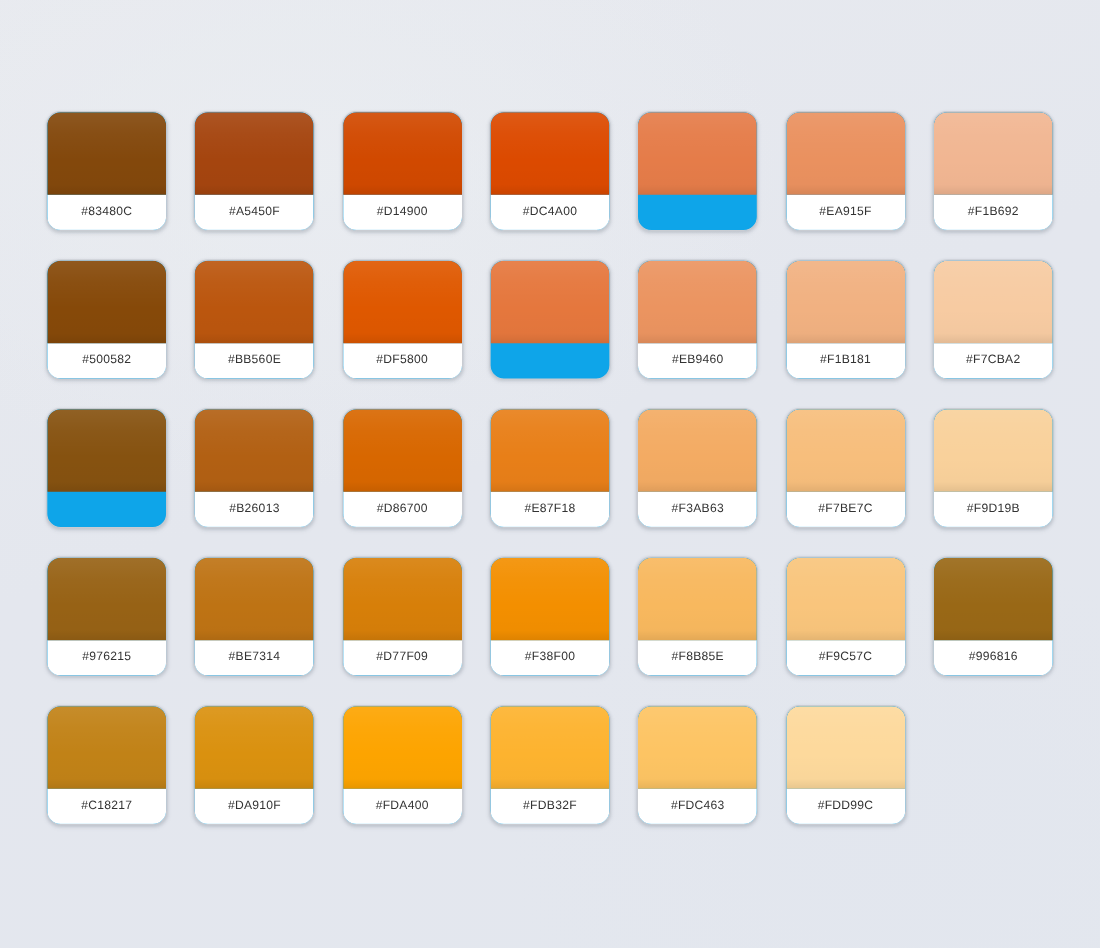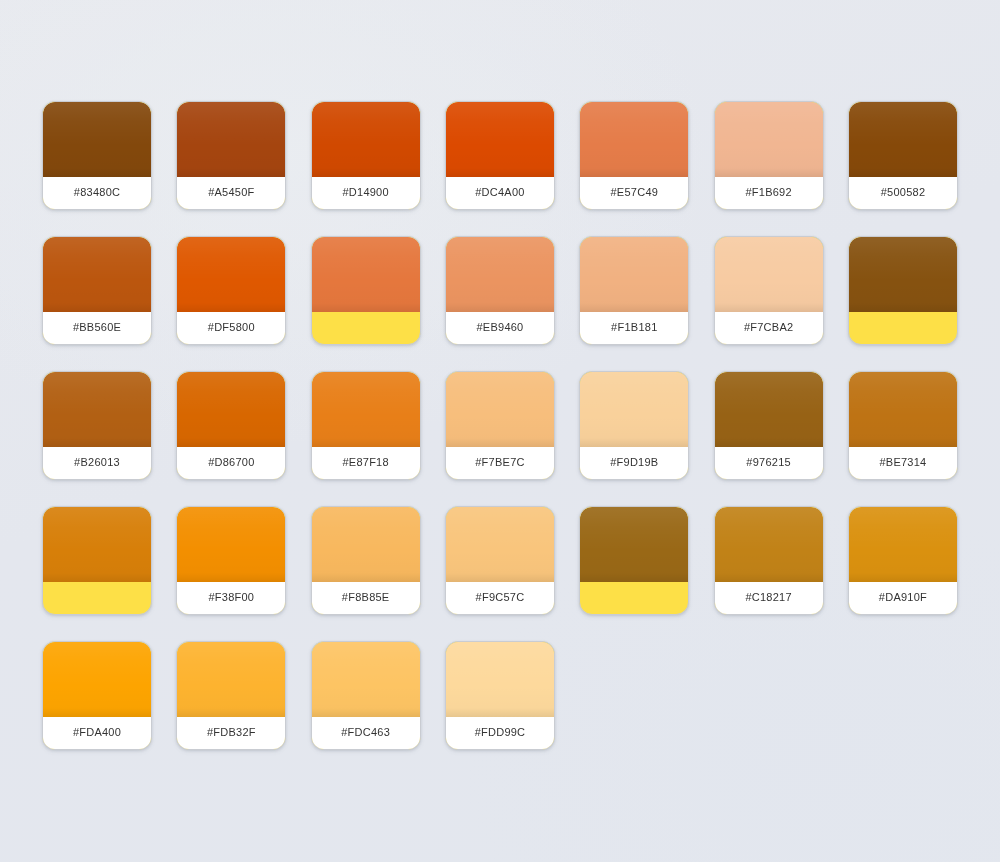--- a/index.html
+++ b/index.html
@@ -31,21 +31,21 @@
     grid-auto-rows: 109px;
     column-gap: 24.33px;
     row-gap: 26px;
   }
 
   .swatch-card {
     position: relative;
     width: 110px;
     height: 109px;
     border-radius: 13px;
-    background: #fde047;
+    background: #0ea5e9;
     border: 1px solid #c9ccd2;
     box-shadow: 0 1px 2.5px rgba(70,80,100,0.16),
                 0 2px 5px rgba(70,80,100,0.07);
     overflow: hidden;
     display: flex;
     flex-direction: column;
     cursor: pointer;
   }
 
   .swatch-color {
@@ -100,21 +100,24 @@
     <div class="swatch-card">
       <div class="swatch-color" style="background-color: rgb(209, 73, 0);"></div>
       <div class="swatch-label">#D14900</div>
     </div>
     <div class="swatch-card">
       <div class="swatch-color" style="background-color: rgb(220, 74, 0);"></div>
       <div class="swatch-label">#DC4A00</div>
     </div>
     <div class="swatch-card">
       <div class="swatch-color" style="background-color: rgb(229, 124, 73);"></div>
-      <div class="swatch-label">#E57C49</div>
+    </div>
+    <div class="swatch-card">
+      <div class="swatch-color" style="background-color: rgb(234, 145, 95);"></div>
+      <div class="swatch-label">#EA915F</div>
     </div>
     <div class="swatch-card">
       <div class="swatch-color" style="background-color: rgb(241, 182, 146);"></div>
       <div class="swatch-label">#F1B692</div>
     </div>
     <div class="swatch-card">
       <div class="swatch-color" style="background-color: rgb(134, 73, 9);"></div>
       <div class="swatch-label">#500582</div>
     </div>
     <div class="swatch-card">
@@ -149,52 +152,58 @@
     </div>
     <div class="swatch-card">
       <div class="swatch-color" style="background-color: rgb(216, 103, 0);"></div>
       <div class="swatch-label">#D86700</div>
     </div>
     <div class="swatch-card">
       <div class="swatch-color" style="background-color: rgb(232, 127, 24);"></div>
       <div class="swatch-label">#E87F18</div>
     </div>
     <div class="swatch-card">
+      <div class="swatch-color" style="background-color: rgb(243, 171, 99);"></div>
+      <div class="swatch-label">#F3AB63</div>
+    </div>
+    <div class="swatch-card">
       <div class="swatch-color" style="background-color: rgb(247, 190, 124);"></div>
       <div class="swatch-label">#F7BE7C</div>
     </div>
     <div class="swatch-card">
       <div class="swatch-color" style="background-color: rgb(249, 209, 155);"></div>
       <div class="swatch-label">#F9D19B</div>
     </div>
     <div class="swatch-card">
       <div class="swatch-color" style="background-color: rgb(151, 98, 21);"></div>
       <div class="swatch-label">#976215</div>
     </div>
     <div class="swatch-card">
       <div class="swatch-color" style="background-color: rgb(190, 115, 20);"></div>
       <div class="swatch-label">#BE7314</div>
     </div>
     <div class="swatch-card">
       <div class="swatch-color" style="background-color: rgb(215, 127, 9);"></div>
+      <div class="swatch-label">#D77F09</div>
     </div>
     <div class="swatch-card">
       <div class="swatch-color" style="background-color: rgb(243, 143, 0);"></div>
       <div class="swatch-label">#F38F00</div>
     </div>
     <div class="swatch-card">
       <div class="swatch-color" style="background-color: rgb(248, 184, 94);"></div>
       <div class="swatch-label">#F8B85E</div>
     </div>
     <div class="swatch-card">
       <div class="swatch-color" style="background-color: rgb(249, 197, 124);"></div>
       <div class="swatch-label">#F9C57C</div>
     </div>
     <div class="swatch-card">
       <div class="swatch-color" style="background-color: rgb(153, 104, 22);"></div>
+      <div class="swatch-label">#996816</div>
     </div>
     <div class="swatch-card">
       <div class="swatch-color" style="background-color: rgb(193, 130, 23);"></div>
       <div class="swatch-label">#C18217</div>
     </div>
     <div class="swatch-card">
       <div class="swatch-color" style="background-color: rgb(218, 145, 15);"></div>
       <div class="swatch-label">#DA910F</div>
     </div>
     <div class="swatch-card">

